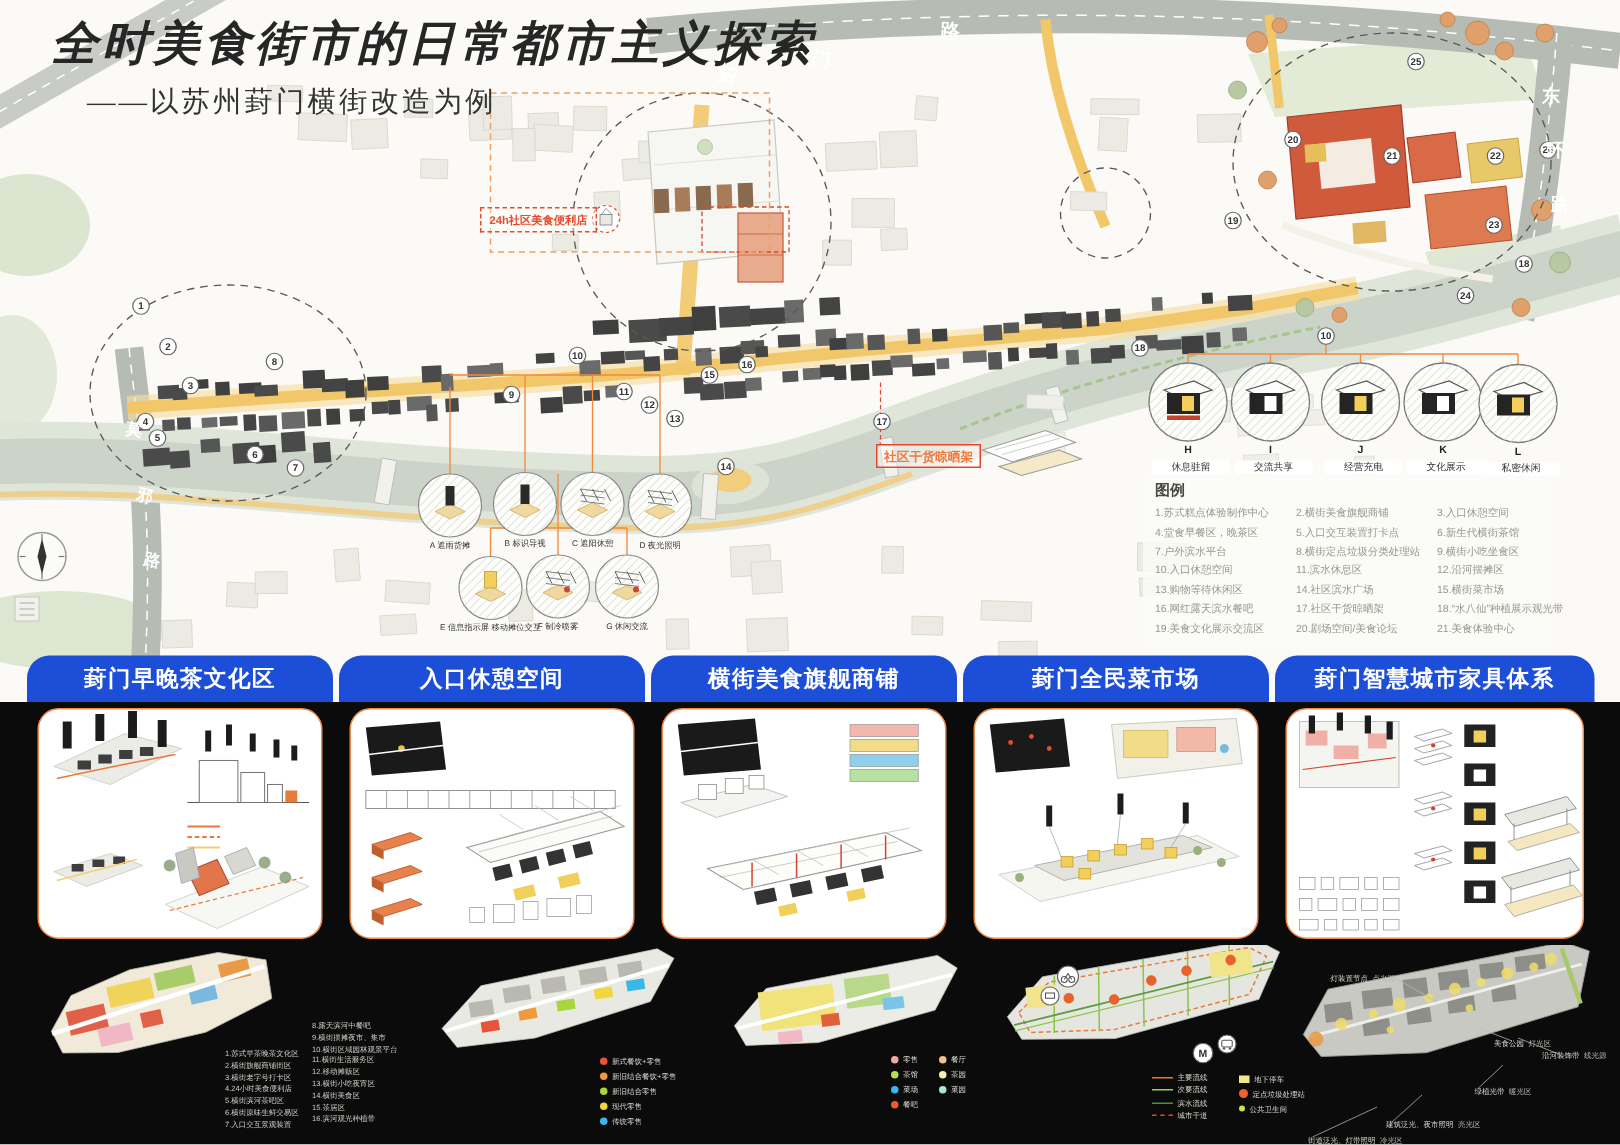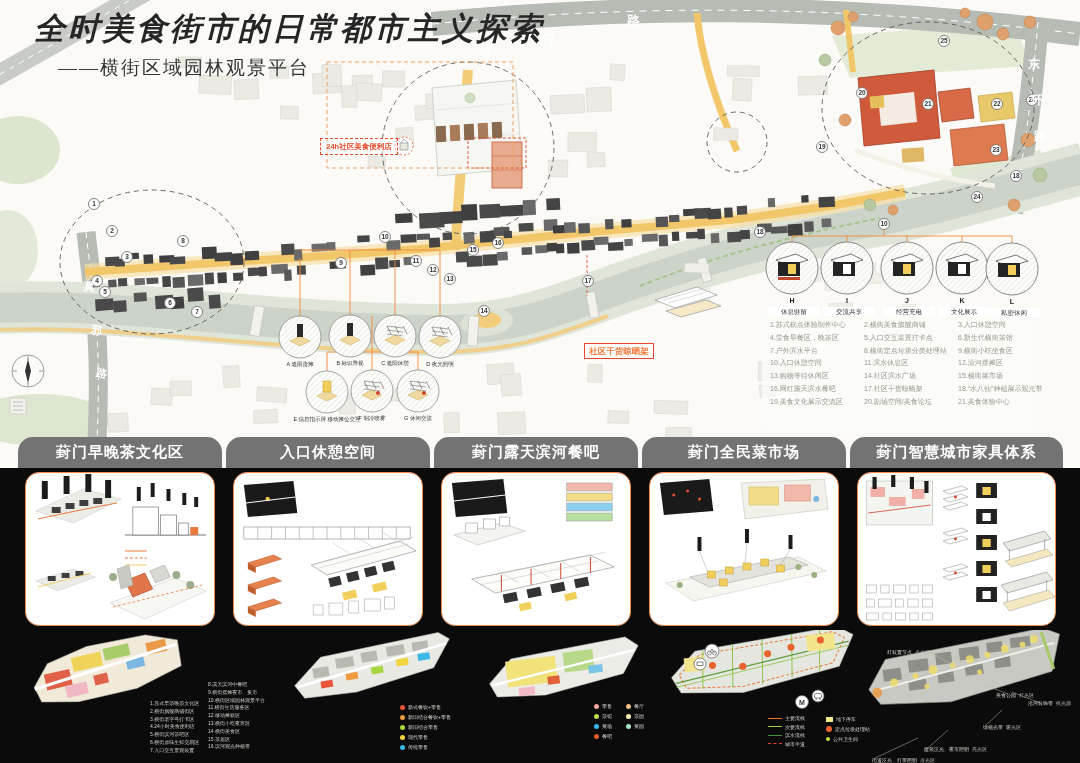--- a/index.html
+++ b/index.html
@@ -7,32 +7,32 @@
        font-family:"Liberation Sans",sans-serif;}
   #map-svg{position:absolute;top:0;left:0;}
   .title{position:absolute;left:34px;top:8px;font-family:"Liberation Serif",serif;
          font-size:31px;font-weight:700;color:#262626;letter-spacing:3px;font-style:italic;}
   .subtitle{position:absolute;left:58px;top:55px;font-family:"Liberation Serif",serif;
          font-size:19px;color:#333;letter-spacing:2px;}
   .rl{position:absolute;color:#fff;font-weight:700;}
   .callout-red{position:absolute;border:1px dashed #e84c2e;color:#e84c2e;font-size:7.5px;
          font-weight:700;text-align:center;background:rgba(255,255,255,.35);}
   .callout-solid{position:absolute;border:1px solid #e8432e;color:#f07a3c;font-size:8.5px;
-         font-weight:700;text-align:center;background:rgba(255,255,255,.5);margin-top:47px;}
+         font-weight:700;text-align:center;background:rgba(255,255,255,.5);}
   #legend-box{position:absolute;left:762px;top:316px;width:274px;height:114px;
          background:rgba(251,251,247,.8);padding:4px 8px;box-sizing:border-box;}
   #legend-title{font-size:10px;font-weight:700;color:#4a4a44;margin-bottom:3px;}
   #legend-grid{display:grid;grid-template-columns:94px 94px 70px;grid-auto-rows:12.8px;
          font-size:7px;color:#98988e;white-space:nowrap;}
   .modlabel{position:absolute;font-size:5.5px;color:#333;text-align:center;line-height:6px;}
   .modletter{position:absolute;font-size:7px;font-weight:700;color:#222;text-align:center;}
   .modname{position:absolute;font-size:6.5px;color:#333;text-align:center;background:#fff;
          padding:1px 2px;line-height:7px;}
   #dark{position:absolute;top:468px;left:0;width:1080px;height:295px;background:#0b0b0b;}
-  .tab{position:absolute;top:437px;height:31px;background:#737373;border-radius:15px 15px 0 0;
+  .tab{position:absolute;top:437px;height:31px;background:#1d4ed8;border-radius:15px 15px 0 0;
        color:#fff;font-size:15px;font-weight:700;display:flex;align-items:center;
        justify-content:center;letter-spacing:1px;z-index:5;}
   .panel{position:absolute;top:472px;height:154px;background:#fff;border:1px solid #f08b4c;
        border-radius:14px;z-index:4;box-sizing:border-box;overflow:hidden;}
   .panel svg{width:100%;height:100%;display:block;}
   #bottom-svg{position:absolute;top:630px;left:0;}
   .p1col{position:absolute;font-size:5px;line-height:7.8px;color:#cfcfc8;white-space:nowrap;z-index:6;}
   .dotrow{display:flex;align-items:center;height:10px;}
   .dot{width:5px;height:5px;border-radius:50%;margin-right:3px;flex:0 0 auto;}
   .dotlegend{position:absolute;font-size:5px;color:#d8d8d0;white-space:nowrap;z-index:6;}
@@ -573,38 +573,39 @@
         <text x="884" y="226.2" font-size="6.5" text-anchor="middle" fill="#333" font-weight="bold">10</text>
       </g>
       <g>
         <circle cx="1016" cy="176" r="5.5" fill="#fff" stroke="#666" stroke-width="0.8"></circle>
         <text x="1016" y="178.2" font-size="6.5" text-anchor="middle" fill="#333" font-weight="bold">18</text>
       </g>
     </g>
 </svg>
 
 <div class="title">全时美食街市的日常都市主义探索</div>
-<div class="subtitle">——横街区域园林观景平台</div>
+<div class="subtitle">——以苏州葑门横街改造为例</div>
 
 <div id="road-labels">
     <div class="rl" style="left:479px;top:42px;font-size:13px;transform:rotate(12deg);">葑</div>
     <div class="rl" style="left:541px;top:31px;font-size:13px;transform:rotate(8deg);">门</div>
     <div class="rl" style="left:627px;top:12px;font-size:13px;transform:rotate(4deg);">路</div>
     <div class="rl" style="left:1028px;top:56px;font-size:12px;transform:rotate(0deg);">东</div>
     <div class="rl" style="left:1031px;top:92px;font-size:12px;transform:rotate(0deg);">环</div>
     <div class="rl" style="left:1034px;top:128px;font-size:12px;transform:rotate(0deg);">路</div>
     <div class="rl" style="left:84px;top:279px;font-size:11px;transform:rotate(8deg);">莫</div>
     <div class="rl" style="left:91px;top:323px;font-size:11px;transform:rotate(10deg);">邪</div>
     <div class="rl" style="left:96px;top:366px;font-size:11px;transform:rotate(12deg);">路</div>
   </div>
 
 <div class="callout-red" style="left:320px;top:138px;width:76px;height:15px;line-height:15px;">24h社区美食便利店</div>
 <div class="callout-solid" style="left:584px;top:296px;width:68px;height:14px;line-height:14px;">社区干货晾晒架</div>
 
 <div id="legend-box">
+  <div id="legend-title">图例</div>
   <div id="legend-grid">
       <div>1.苏式糕点体验制作中心</div>
       <div>2.横街美食旗舰商铺</div>
       <div>3.入口休憩空间</div>
       <div>4.堂食早餐区，晚茶区</div>
       <div>5.入口交互装置打卡点</div>
       <div>6.新生代横街茶馆</div>
       <div>7.户外滨水平台</div>
       <div>8.横街定点垃圾分类处理站</div>
       <div>9.横街小吃坐食区</div>
@@ -640,21 +641,21 @@
     <div class="modletter" style="left:942px;top:297px;width:40px;">K</div>
     <div class="modname" style="left:938px;top:307px;width:48px;">文化展示</div>
     <div class="modletter" style="left:992px;top:298px;width:40px;">L</div>
     <div class="modname" style="left:988px;top:308px;width:48px;">私密休闲</div>
   </div>
 
 <div id="dark"></div>
 <div id="tabs">
     <div class="tab" style="left:18px;width:204px;">葑门早晚茶文化区</div>
     <div class="tab" style="left:226px;width:204px;">入口休憩空间</div>
-    <div class="tab" style="left:434px;width:204px;">葑门露天滨河餐吧</div>
+    <div class="tab" style="left:434px;width:204px;">横街美食旗舰商铺</div>
     <div class="tab" style="left:642px;width:204px;">葑门全民菜市场</div>
     <div class="tab" style="left:850px;width:213px;">葑门智慧城市家具体系</div>
   </div>
 
 <div class="panel" style="left:25px;width:190px;">
   <svg viewBox="0 0 190 152" preserveAspectRatio="none">
     <polygon points="10,38 58,16 96,26 48,50" fill="#ecece6" stroke="#ccc" stroke-width="0.6"></polygon>
     <path d="M12,46 C40,40 70,34 92,30" stroke="#e87a3c" stroke-width="1" fill="none"></path>
     <g fill="#3e3e3e">
         <rect x="26" y="34" width="9" height="6"></rect>

